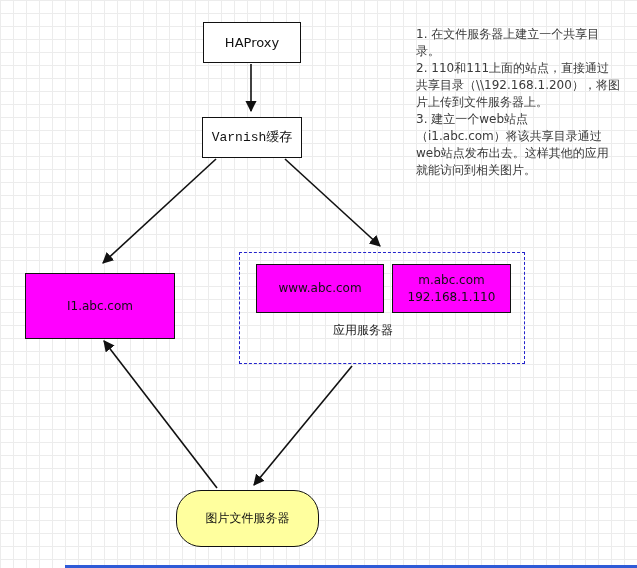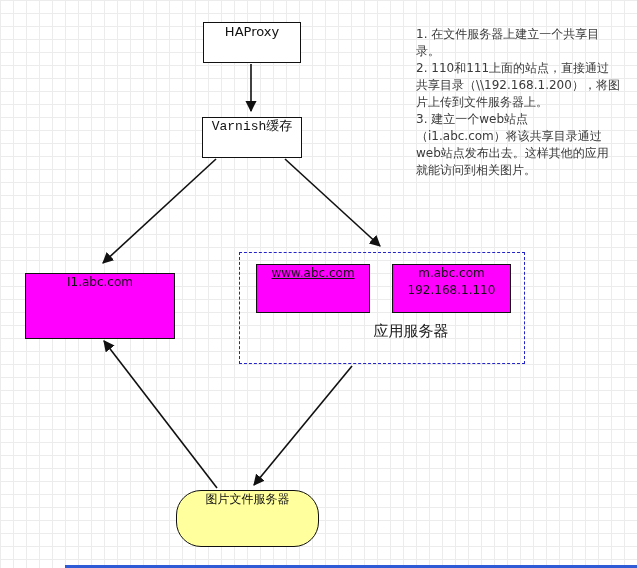--- a/index.html
+++ b/index.html
@@ -19,41 +19,41 @@
   }
   .arrows{
     position:absolute;left:0;top:0;width:637px;height:568px;
     pointer-events:none;
   }
   .node{
     position:absolute;
     box-sizing:border-box;
     border:1px solid #111;
     background:#fff;
-    display:flex;align-items:center;
+    display:flex;align-items:center;justify-content:center;
     flex-direction:column;
     font-size:13px;color:#111;
     text-align:center;
     line-height:17px;
   }
   .magenta{background:#ff00ff;}
   .yellow{background:#ffff9e;}
   .haproxy{left:203px;top:22px;width:98px;height:41px;}
   .varnish{left:202px;top:117px;width:100px;height:41px;font-family:Liberation Mono, monospace;}
   .i1{left:25px;top:273px;width:150px;height:66px;font-size:12px;}
   .group{
     position:absolute;left:239px;top:252px;width:286px;height:112px;
     box-sizing:border-box;
     border:1px dashed #2323cc;
   }
-  .www{left:256px;top:264px;width:114px;height:49px;font-size:12px;text-decoration:underline;}
+  .www{left:256px;top:264px;width:128px;height:49px;font-size:12px;}
   .m{left:392px;top:264px;width:119px;height:49px;font-size:12px;}
   .group-label{
     position:absolute;left:239px;top:322px;width:248px;
-    text-align:center;font-size:15px;color:#222;padding-left:48px;
+    text-align:center;font-size:12px;color:#222;
   }
   .fileserver{left:176px;top:490px;width:143px;height:57px;font-size:12px;border-radius:25px;}
   .notes{
     position:absolute;left:416px;top:26px;width:232px;
     font-size:12px;color:#3a3a3a;line-height:17px;
     white-space:pre-line;
   }
   .bottom-edge{
     position:absolute;left:65px;bottom:0;width:572px;height:3px;
     background:#2f5bd7;

